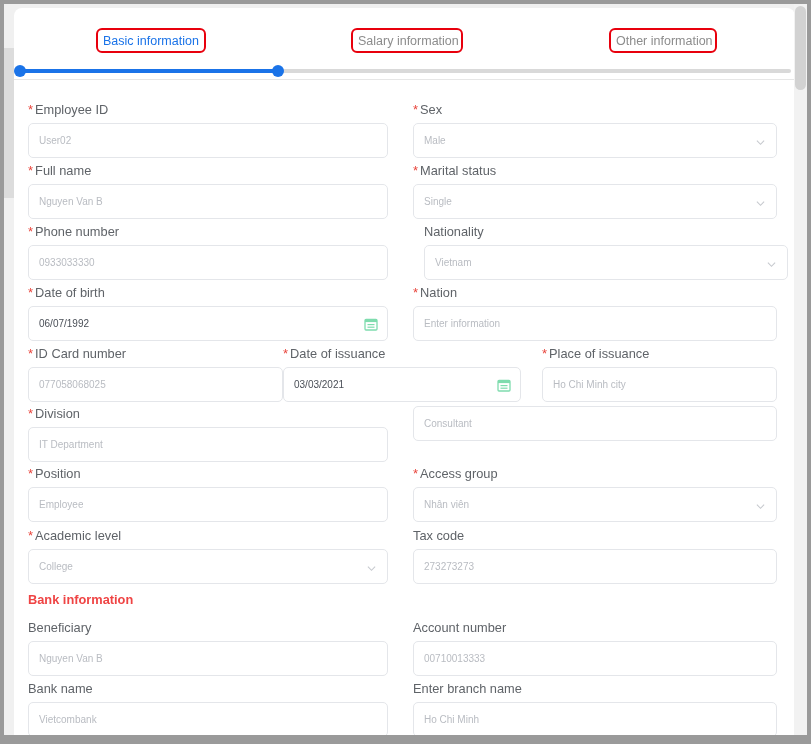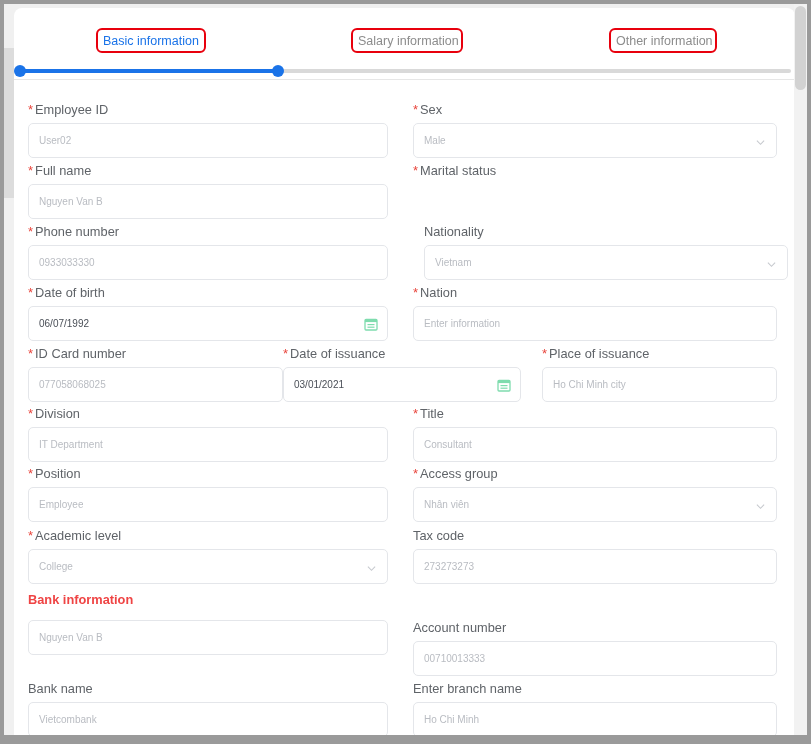--- a/index.html
+++ b/index.html
@@ -227,20 +227,28 @@
       </div>
 
       <div class="field" style="left:14px; top:83px; width:360px;">
         <div class="flabel"><span class="req">*</span><span>Full name</span></div>
         <div class="fbox">
             <span class="val">Nguyen Van B</span>
           </div>
       </div>
       <div class="field" style="left:399px; top:83px; width:364px;">
         <div class="flabel"><span class="req">*</span><span>Marital status</span></div>
+        <div class="fbox">
+            <span class="val">Single</span>
+          <span class="chev">
+              <svg viewBox="0 0 10 10">
+                <path d="M1 3 L5 7 L9 3" fill="none" stroke="#c6c9ce" stroke-width="1.2"></path>
+              </svg>
+            </span>
+        </div>
       </div>
 
       <div class="field" style="left:14px; top:144px; width:360px;">
         <div class="flabel"><span class="req">*</span><span>Phone number</span></div>
         <div class="fbox">
             <span class="val">0933033330</span>
           </div>
       </div>
       <div class="field" style="left:410px; top:144px; width:364px;">
         <div class="flabel"><span>Nationality</span></div>
@@ -275,21 +283,21 @@
 
       <div class="field" style="left:14px; top:266px; width:255px;">
         <div class="flabel"><span class="req">*</span><span>ID Card number</span></div>
         <div class="fbox">
             <span class="val">077058068025</span>
           </div>
       </div>
       <div class="field" style="left:269px; top:266px; width:238px;">
         <div class="flabel"><span class="req">*</span><span>Date of issuance</span></div>
         <div class="fbox">
-            <span class="val filled">03/01/2021</span>
+            <span class="val filled">03/03/2021</span>
           <span class="cal"><svg viewBox="0 0 14 14" width="14" height="14">
                 <rect x="1" y="2.5" width="12" height="10.5" rx="1" fill="none" stroke="#7fdcae" stroke-width="1.3"></rect>
                 <rect x="1" y="2.5" width="12" height="2.6" fill="#7fdcae"></rect>
                 <line x1="3.5" y1="7.6" x2="10.5" y2="7.6" stroke="#7fdcae" stroke-width="1.2"></line>
                 <line x1="3.5" y1="10.2" x2="10.5" y2="10.2" stroke="#7fdcae" stroke-width="1.2"></line>
               </svg></span>
         </div>
       </div>
       <div class="field" style="left:528px; top:266px; width:235px;">
         <div class="flabel"><span class="req">*</span><span>Place of issuance</span></div>
@@ -298,21 +306,20 @@
           </div>
       </div>
 
       <div class="field" style="left:14px; top:326px; width:360px;">
         <div class="flabel"><span class="req">*</span><span>Division</span></div>
         <div class="fbox">
             <span class="val">IT Department</span>
           </div>
       </div>
       <div class="field" style="left:399px; top:326px; width:364px;">
-        <div class="flabel"><span class="req">*</span><span>Title</span></div>
         <div class="fbox">
             <span class="val">Consultant</span>
           </div>
       </div>
 
       <div class="field" style="left:14px; top:386px; width:360px;">
         <div class="flabel"><span class="req">*</span><span>Position</span></div>
         <div class="fbox">
             <span class="val">Employee</span>
           </div>
@@ -343,20 +350,21 @@
       <div class="field" style="left:399px; top:448px; width:364px;">
         <div class="flabel"><span>Tax code</span></div>
         <div class="fbox">
             <span class="val">273273273</span>
           </div>
       </div>
 
       <div class="section-head" style="left:14px; top:512px;">Bank information</div>
 
       <div class="field" style="left:14px; top:540px; width:360px;">
+        <div class="flabel"><span>Beneficiary</span></div>
         <div class="fbox">
             <span class="val">Nguyen Van B</span>
           </div>
       </div>
       <div class="field" style="left:399px; top:540px; width:364px;">
         <div class="flabel"><span>Account number</span></div>
         <div class="fbox">
             <span class="val">00710013333</span>
           </div>
       </div>

